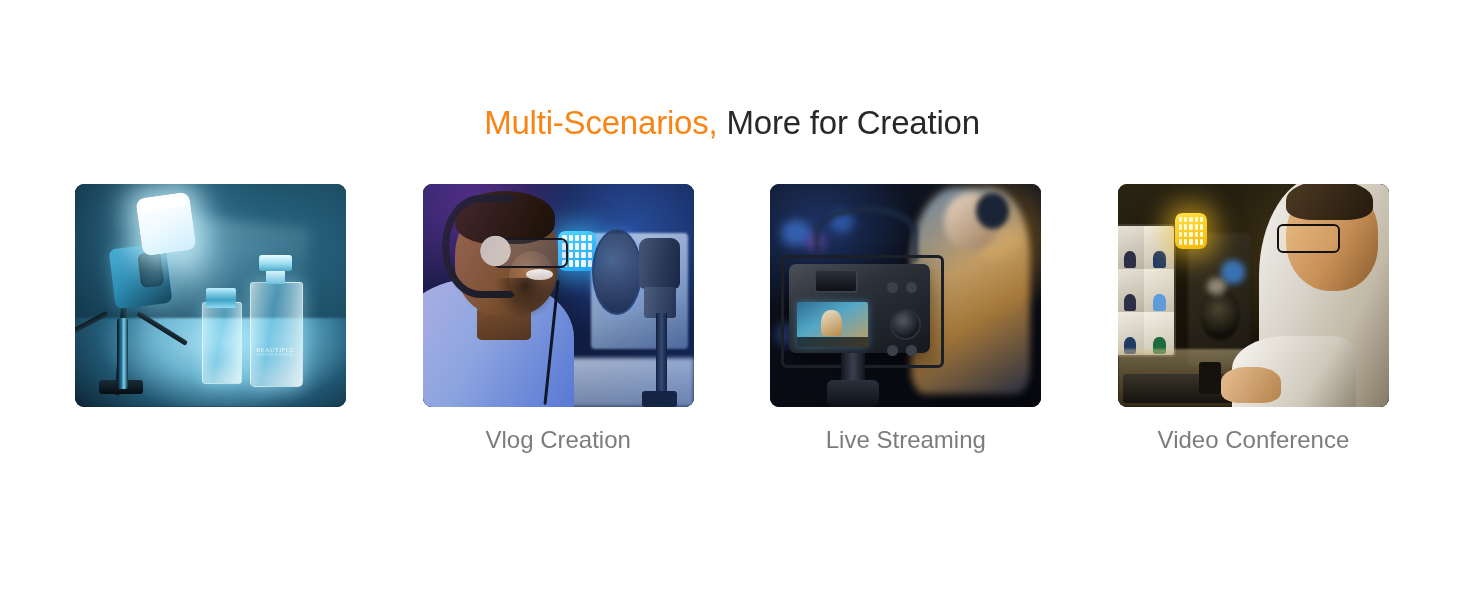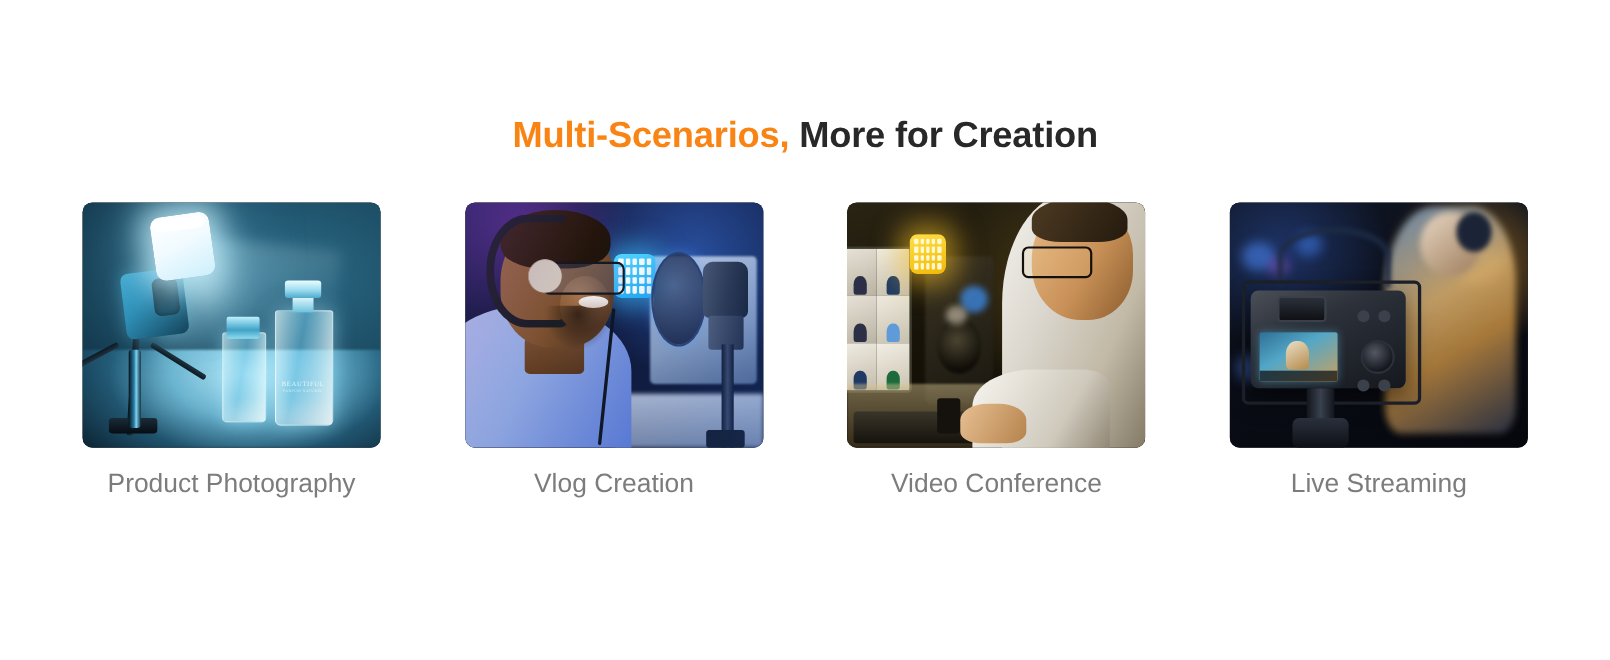--- a/index.html
+++ b/index.html
@@ -22,21 +22,21 @@
   }
 
   
   .heading {
     position: absolute;
     top: 78px;
     left: 0;
     width: 1464px;
     text-align: center;
     font-size: 33px;
-    font-weight: 700;
+    font-weight: 400;
     letter-spacing: -0.2px;
     line-height: 46px;
     white-space: nowrap;
   }
   .heading .accent { color: #F98313; }
   .heading .plain  { color: #282828; }
 
   
   .cards {
     position: absolute;
@@ -513,21 +513,20 @@
           <div class="s1-neck"></div>
           <div class="s1-cap-l"></div>
           <div class="s1-bottle-s"></div>
           <div class="s1-cap-s"></div>
           <div class="s1-brand">
             <span>BEAUTIFUL</span>
             <small>PARFUM NATUREL</small>
           </div>
         </div>
       </div>
-      <div class="label">Product Photography</div>
     </div>
 
     <div class="card-cell">
       <div class="thumb">
         <div class="scene">
           <div class="s2-bg"></div>
           <div class="s2-monitor"></div>
           <div class="s2-desk"></div>
           <div class="s2-panel">
             <i></i>
@@ -563,79 +562,20 @@
           <div class="s2-cable"></div>
           <div class="s2-popfilter"></div>
           <div class="s2-mic"></div>
           <div class="s2-mic-body"></div>
           <div class="s2-mic-stand"></div>
           <div class="s2-mic-base"></div>
           <div class="s2-tint"></div>
         </div>
       </div>
       <div class="label">Vlog Creation</div>
-    </div>
-
-    <div class="card-cell">
-      <div class="thumb">
-        <div class="scene">
-          <div class="s3-bg"></div>
-          <div class="s3-speaker"></div>
-          <div class="s3-bokeh b1"></div>
-          <div class="s3-bokeh b2"></div>
-          <div class="s3-bokeh b3"></div>
-          <div class="s3-bokeh b4"></div>
-          <div class="s3-monitor">
-            <div class="s3-tile">
-                <span class="s3-t1"></span>
-                <span class="s3-t2"></span>
-              </div>
-            <div class="s3-tile">
-                <span class="s3-t1"></span>
-                <span class="s3-t3"></span>
-              </div>
-            <div class="s3-tile">
-                <span class="s3-t2"></span>
-                <span class="s3-t4"></span>
-              </div>
-          </div>
-          <div class="s3-panel">
-            <i></i>
-              <i></i>
-              <i></i>
-              <i></i>
-              <i></i>
-            <i></i>
-              <i></i>
-              <i></i>
-              <i></i>
-              <i></i>
-            <i></i>
-              <i></i>
-              <i></i>
-              <i></i>
-              <i></i>
-            <i></i>
-              <i></i>
-              <i></i>
-              <i></i>
-              <i></i>
-          </div>
-          <div class="s3-desk"></div>
-          <div class="s3-keyboard"></div>
-          <div class="s3-person"></div>
-          <div class="s3-face"></div>
-          <div class="s3-hair3"></div>
-          <div class="s3-glasses3"></div>
-          <div class="s3-arm"></div>
-          <div class="s3-watch"></div>
-          <div class="s3-hand"></div>
-        </div>
-      </div>
-      <div class="label">Video Conference</div>
     </div>
 
     <div class="card-cell">
       <div class="thumb">
         <div class="scene">
           <div class="s4-bg"></div>
           <div class="s4-bokeh k1"></div>
           <div class="s4-bokeh k2"></div>
           <div class="s4-bokeh k3"></div>
           <div class="s4-bokeh k4"></div>
@@ -656,14 +596,73 @@
           <div class="s4-btn b2"></div>
           <div class="s4-btn b3"></div>
           <div class="s4-btn b4"></div>
           <div class="s4-tripod"></div>
           <div class="s4-tripod-head"></div>
         </div>
       </div>
       <div class="label">Live Streaming</div>
     </div>
 
+    <div class="card-cell">
+      <div class="thumb">
+        <div class="scene">
+          <div class="s3-bg"></div>
+          <div class="s3-speaker"></div>
+          <div class="s3-bokeh b1"></div>
+          <div class="s3-bokeh b2"></div>
+          <div class="s3-bokeh b3"></div>
+          <div class="s3-bokeh b4"></div>
+          <div class="s3-monitor">
+            <div class="s3-tile">
+                <span class="s3-t1"></span>
+                <span class="s3-t2"></span>
+              </div>
+            <div class="s3-tile">
+                <span class="s3-t1"></span>
+                <span class="s3-t3"></span>
+              </div>
+            <div class="s3-tile">
+                <span class="s3-t2"></span>
+                <span class="s3-t4"></span>
+              </div>
+          </div>
+          <div class="s3-panel">
+            <i></i>
+              <i></i>
+              <i></i>
+              <i></i>
+              <i></i>
+            <i></i>
+              <i></i>
+              <i></i>
+              <i></i>
+              <i></i>
+            <i></i>
+              <i></i>
+              <i></i>
+              <i></i>
+              <i></i>
+            <i></i>
+              <i></i>
+              <i></i>
+              <i></i>
+              <i></i>
+          </div>
+          <div class="s3-desk"></div>
+          <div class="s3-keyboard"></div>
+          <div class="s3-person"></div>
+          <div class="s3-face"></div>
+          <div class="s3-hair3"></div>
+          <div class="s3-glasses3"></div>
+          <div class="s3-arm"></div>
+          <div class="s3-watch"></div>
+          <div class="s3-hand"></div>
+        </div>
+      </div>
+      <div class="label">Video Conference</div>
+    </div>
+
   </div>
 </div>
 
 </body></html>

